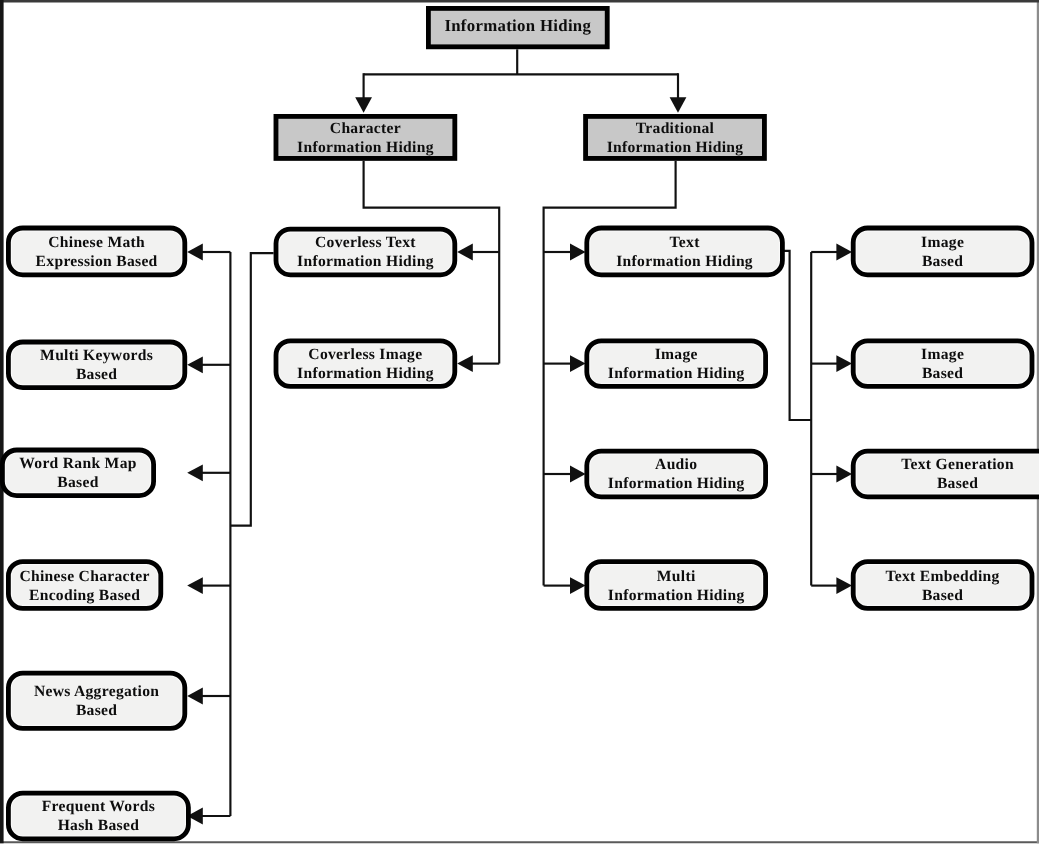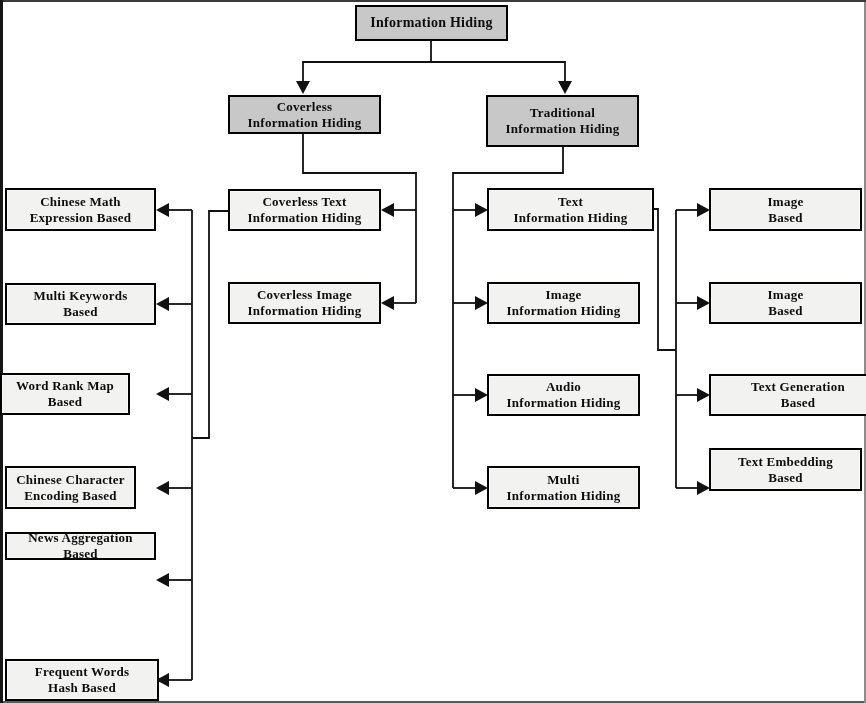--- a/index.html
+++ b/index.html
@@ -12,25 +12,25 @@
     overflow:hidden;
     font-family:"Liberation Serif", serif;
   }
   .wires{position:absolute;left:0;top:0;width:866px;height:703px;}
   .node{
     position:absolute;
     display:flex;align-items:center;justify-content:center;
     text-align:center;white-space:pre-line;
     font-weight:700;font-size:13px;line-height:16px;
     letter-spacing:.25px;color:#0d0d0d;
-    border:2px solid #000000;box-sizing:border-box;
+    border:4px solid #000000;box-sizing:border-box;
     padding:1px 2px;
   }
   .cat{background:var(--cat-fill,#c8c8c8);}
-  .leaf{background:var(--leaf-fill,#f2f2f1);box-shadow:inset 0 0 0 1px rgba(255,255,255,.55);}
+  .leaf{background:var(--leaf-fill,#f2f2f1);box-shadow:inset 0 0 0 1px rgba(255,255,255,.55);border-radius:14px;}
   .root-node{font-size:14px;}
 </style>
 </head>
 <body>
 
 <div id="figure">
 
   <svg class="wires" viewBox="0 0 866 703" aria-hidden="true">
     <g stroke="#111111" stroke-width="1.8" fill="none">
 
@@ -87,23 +87,23 @@
 
       <polygon points="697,203 697,217 710,210"></polygon>
       <polygon points="697,296 697,310 710,303"></polygon>
       <polygon points="697,388 697,402 710,395"></polygon>
       <polygon points="697,481 697,495 710,488"></polygon>
     </g>
   </svg>
 
   <div class="node cat root-node" style="left:355px;top:5px;width:153px;height:36px">Information Hiding</div>
 
-  <div class="node cat" style="left:228px;top:95px;width:153px;height:39px">Coverless
+  <div class="node cat" style="left:228px;top:95px;width:153px;height:39px">Character
 Information Hiding</div>
-  <div class="node cat" style="left:486px;top:95px;width:153px;height:52px">Traditional
+  <div class="node cat" style="left:486px;top:95px;width:153px;height:39px">Traditional
 Information Hiding</div>
 
   <div class="node leaf" style="left:228px;top:189px;width:153px;height:42px">Coverless Text
 Information Hiding</div>
   <div class="node leaf" style="left:228px;top:282px;width:153px;height:42px">Coverless Image
 Information Hiding</div>
 
   <div class="node leaf" style="left:487px;top:188px;width:167px;height:43px">Text
 Information Hiding</div>
   <div class="node leaf" style="left:487px;top:282px;width:153px;height:42px">Image
@@ -114,27 +114,27 @@
 Information Hiding</div>
 
   <div class="node leaf" style="left:5px;top:188px;width:151px;height:43px">Chinese Math
 Expression Based</div>
   <div class="node leaf" style="left:5px;top:283px;width:151px;height:42px">Multi Keywords
 Based</div>
   <div class="node leaf" style="left:0;top:373px;width:130px;height:42px">Word Rank Map
 Based</div>
   <div class="node leaf" style="left:5px;top:466px;width:131px;height:43px">Chinese Character
 Encoding Based</div>
-  <div class="node leaf" style="left:5px;top:532px;width:151px;height:28px">News Aggregation
+  <div class="node leaf" style="left:5px;top:559px;width:151px;height:50px">News Aggregation
 Based</div>
   <div class="node leaf" style="left:5px;top:659px;width:154px;height:42px">Frequent Words
 Hash Based</div>
 
   <div class="node leaf" style="left:709px;top:188px;width:153px;height:43px">Image
 Based</div>
   <div class="node leaf" style="left:709px;top:282px;width:153px;height:42px">Image
 Based</div>
   <div class="node leaf" style="left:709px;top:374px;width:178px;height:42px">Text Generation
 Based</div>
-  <div class="node leaf" style="left:709px;top:448px;width:153px;height:43px">Text Embedding
+  <div class="node leaf" style="left:709px;top:466px;width:153px;height:43px">Text Embedding
 Based</div>
 
 </div>
 
 </body></html>

